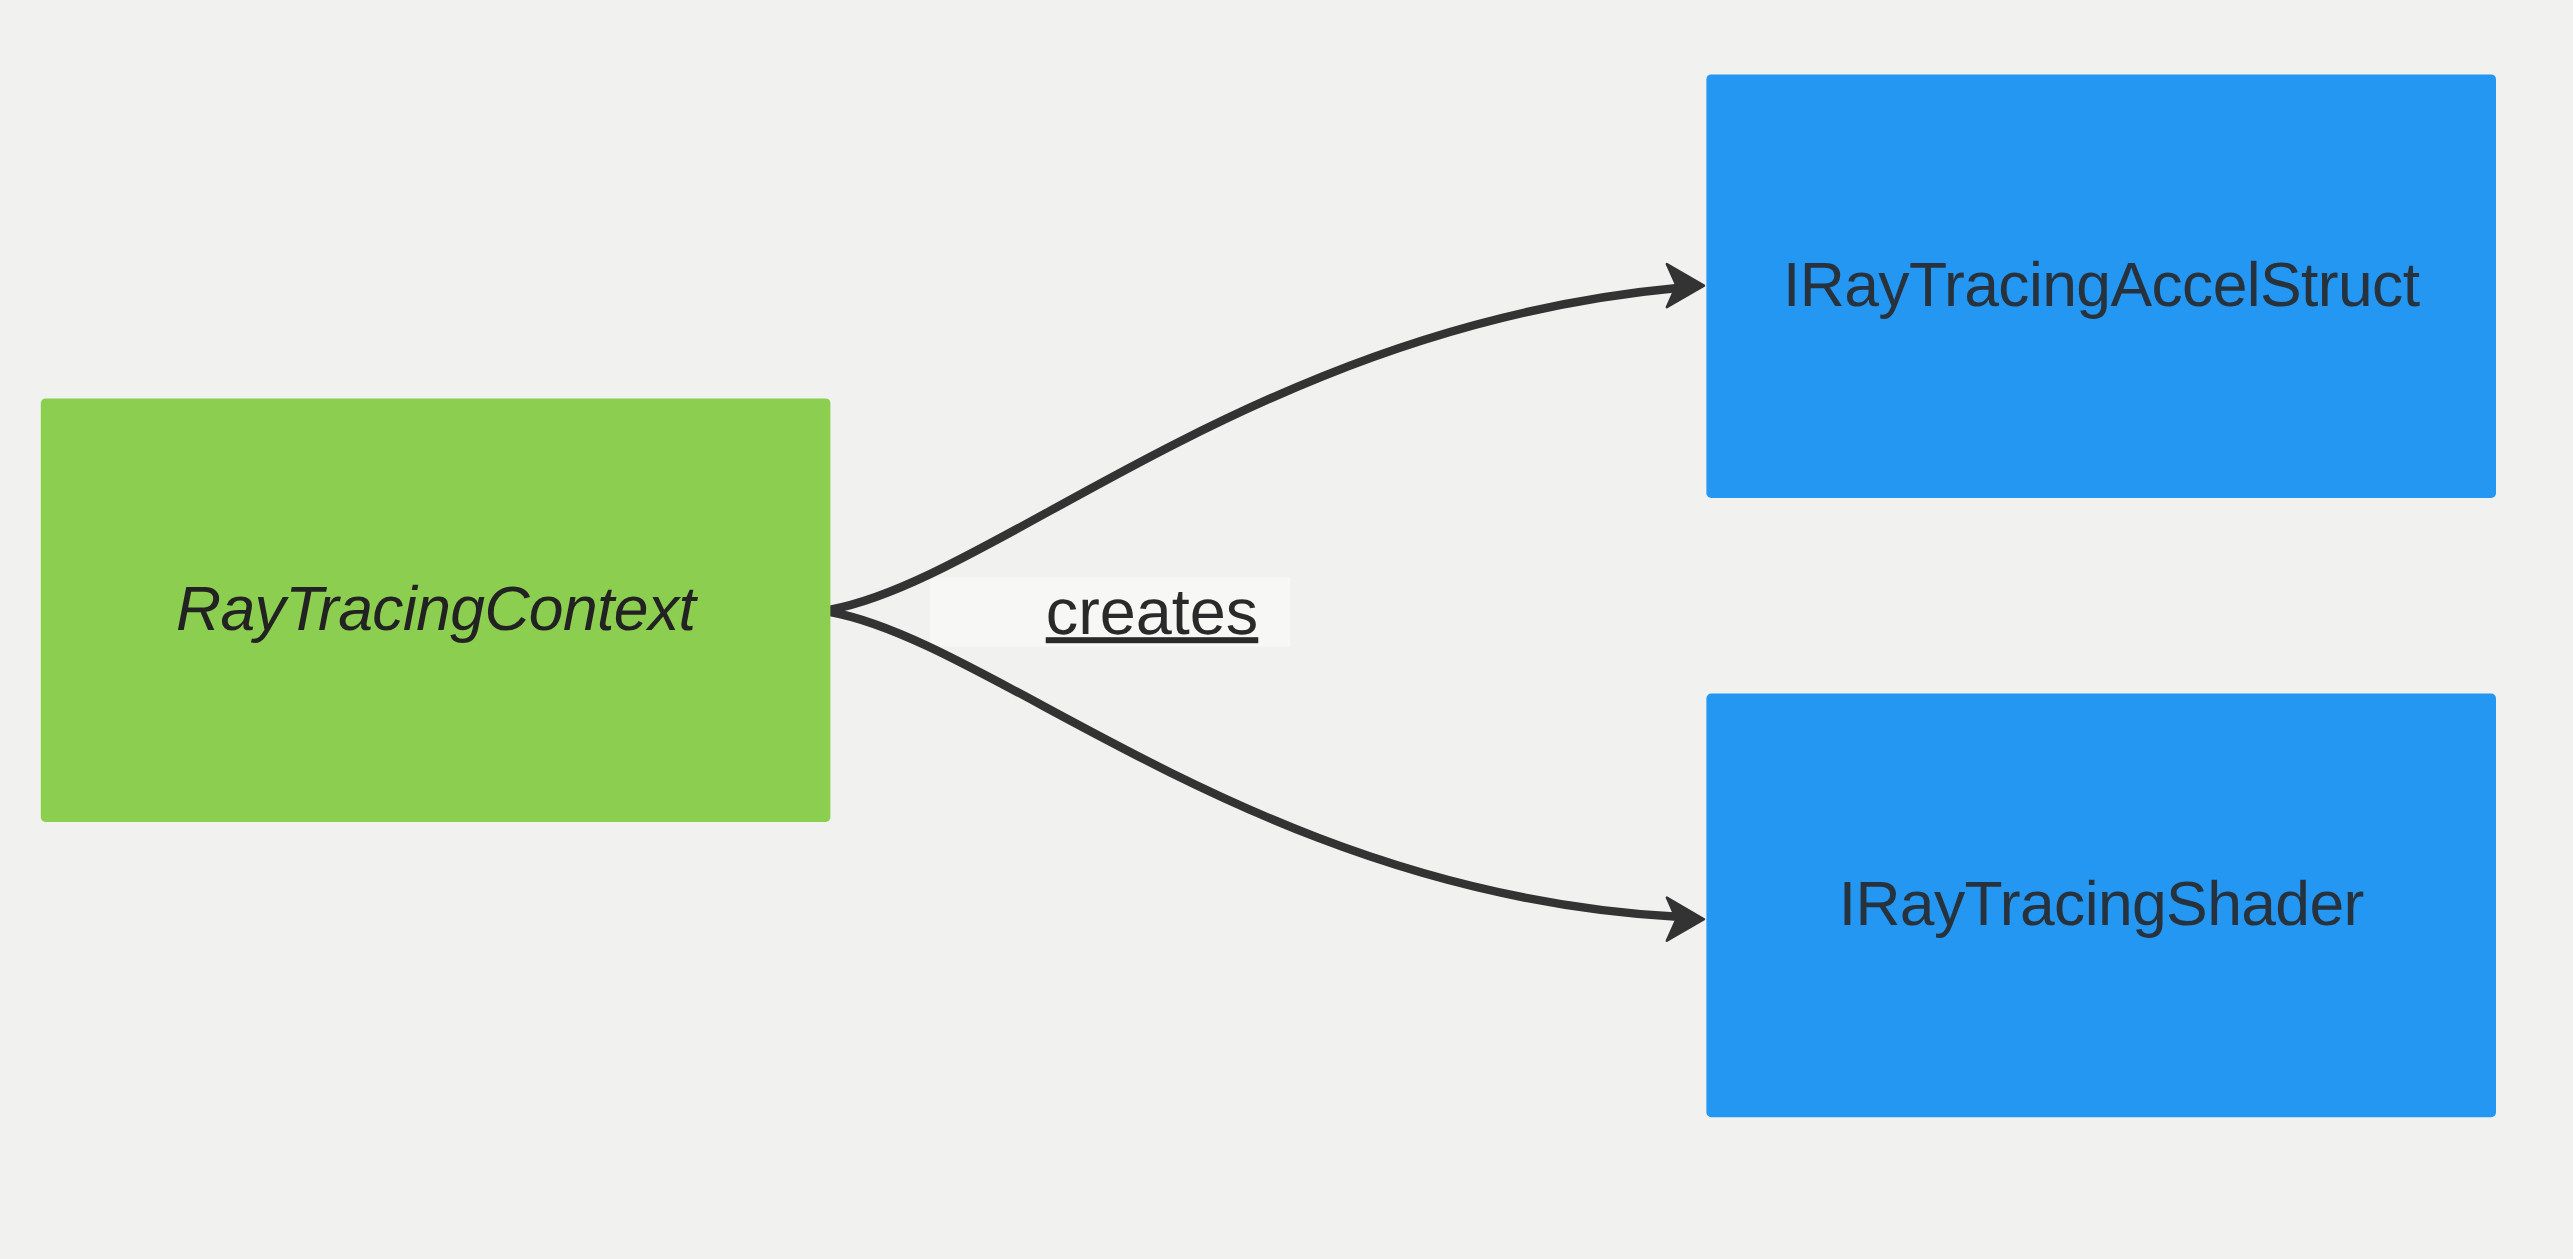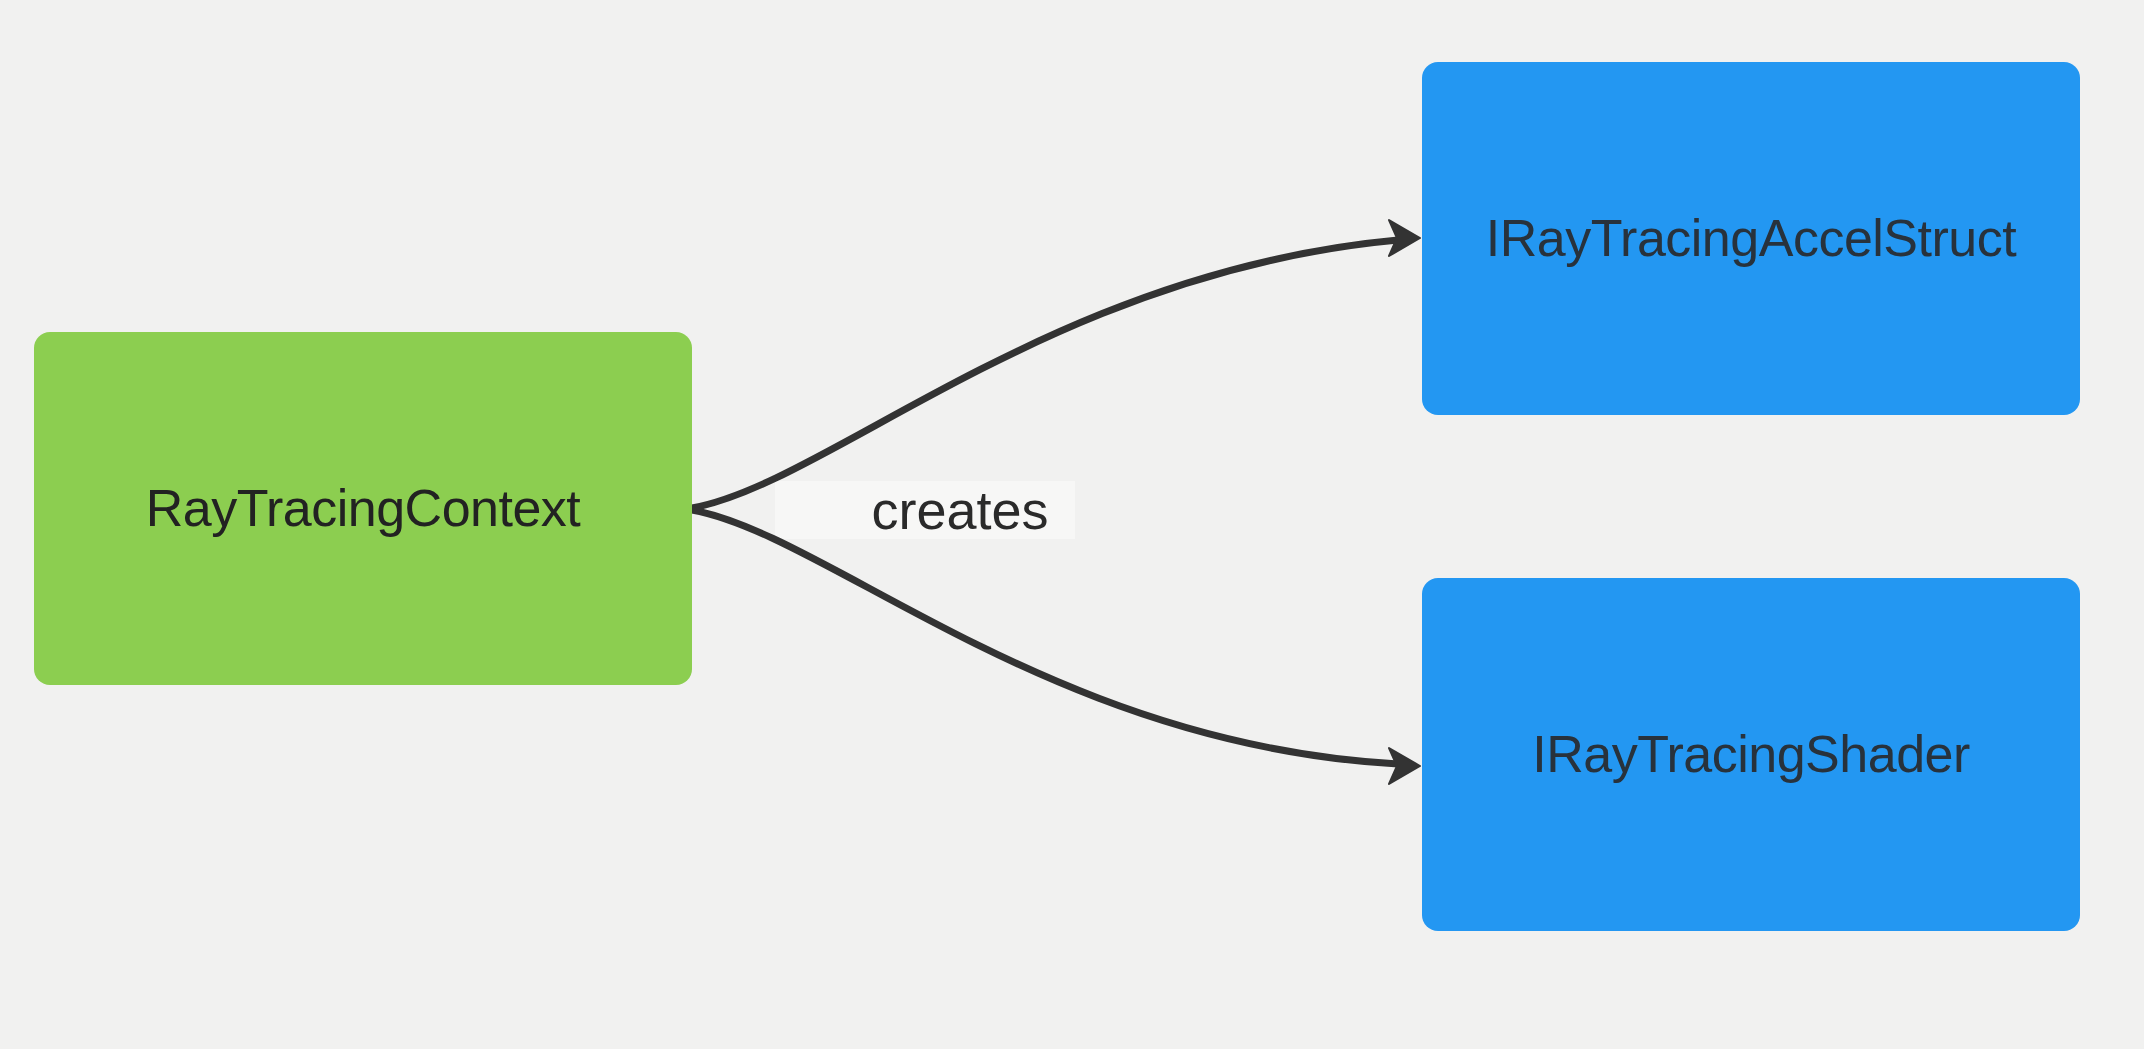--- a/index.html
+++ b/index.html
@@ -18,38 +18,39 @@
   .edges-layer {
     position: absolute;
     left: 0;
     top: 0;
     width: 2144px;
     height: 1049px;
     display: block;
   }
   .node {
     position: absolute;
-    border-radius: 16px;
+    border-radius: 4px;
     display: flex;
     align-items: center;
     justify-content: center;
     text-align: center;
     font-size: 52px;
     letter-spacing: -0.5px;
     line-height: 1.2;
     box-sizing: border-box;
     padding: 0 20px;
   }
   .node-green {
     left: 34px;
     top: 332px;
     width: 658px;
     height: 353px;
     background: #8cce50;
     color: #222222;
+    font-style: italic;
   }
   .node-blue-top {
     left: 1422px;
     top: 62px;
     width: 658px;
     height: 353px;
     background: #2397f2;
     color: #28323c;
   }
   .node-blue-bottom {
@@ -64,20 +65,21 @@
     position: absolute;
     left: 810px;
     top: 478px;
     width: 300px;
     height: 64px;
     display: flex;
     align-items: center;
     justify-content: center;
     font-size: 54px;
     color: #2a2a2a;
+    text-decoration: underline;
   }
 </style>
 </head>
 <body>
 
 <div class="canvas">
 
   <svg class="edges-layer" viewBox="0 0 2144 1049" xmlns="http://www.w3.org/2000/svg">
 
     <rect x="775" y="481" width="300" height="58" fill="#f7f7f6"></rect>

